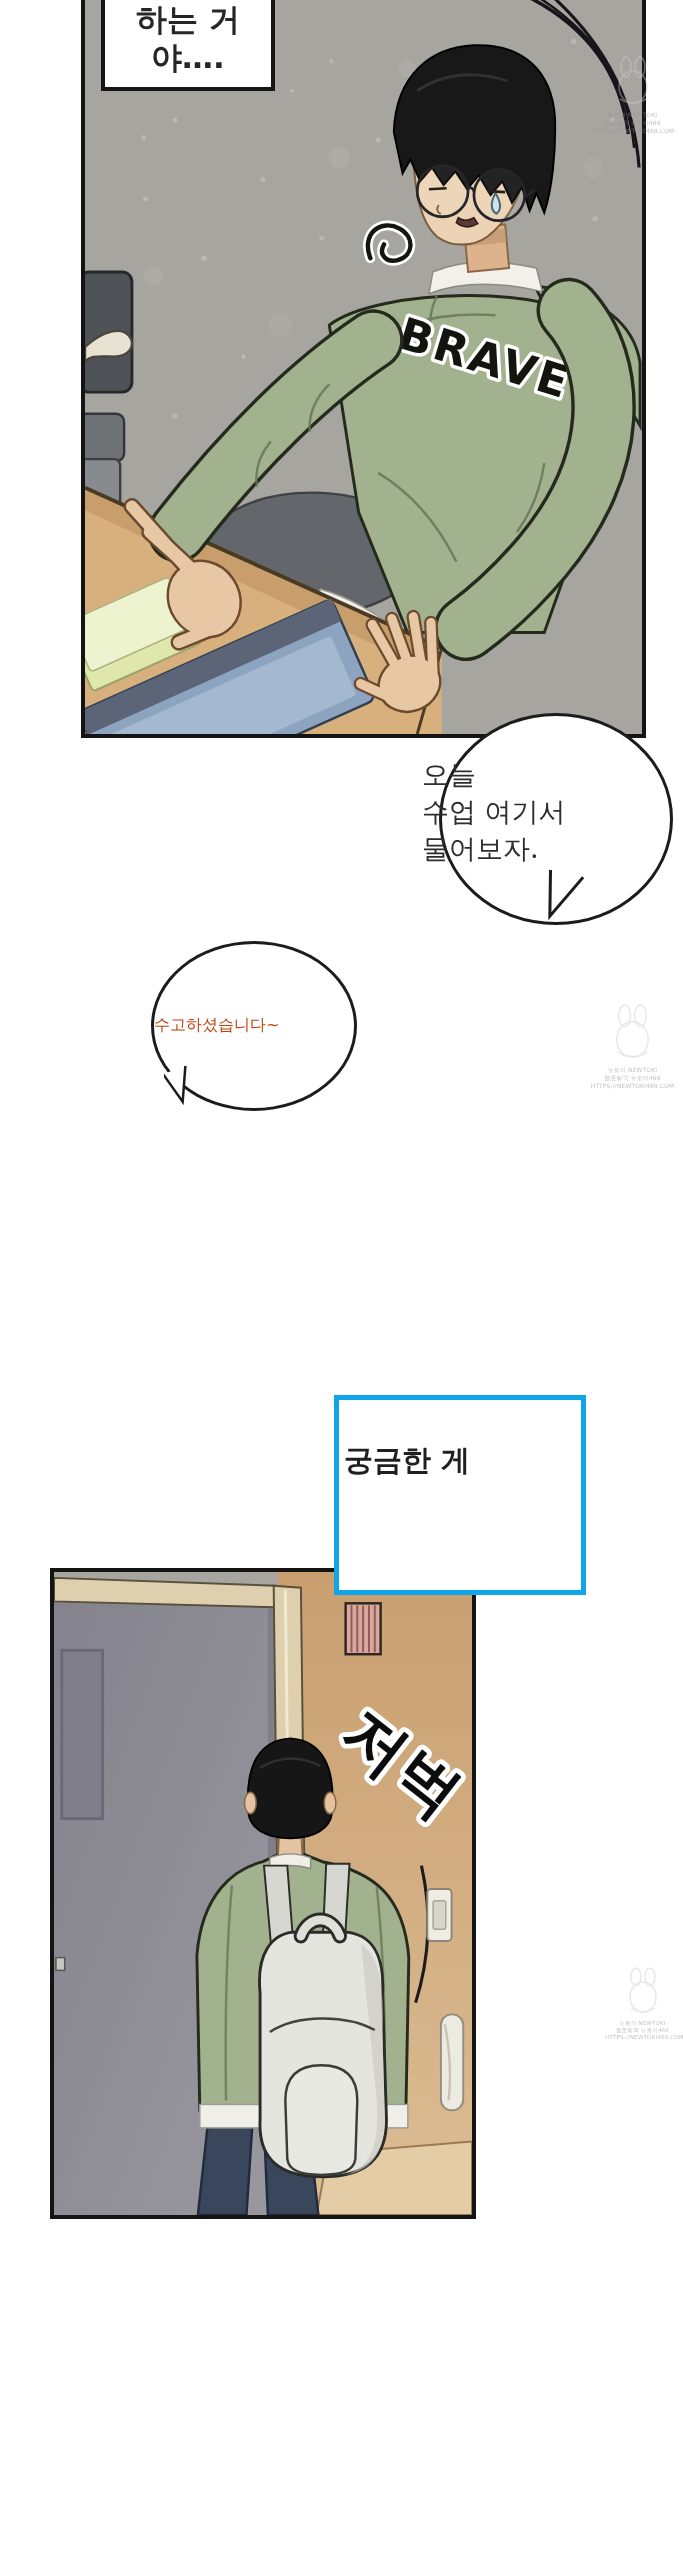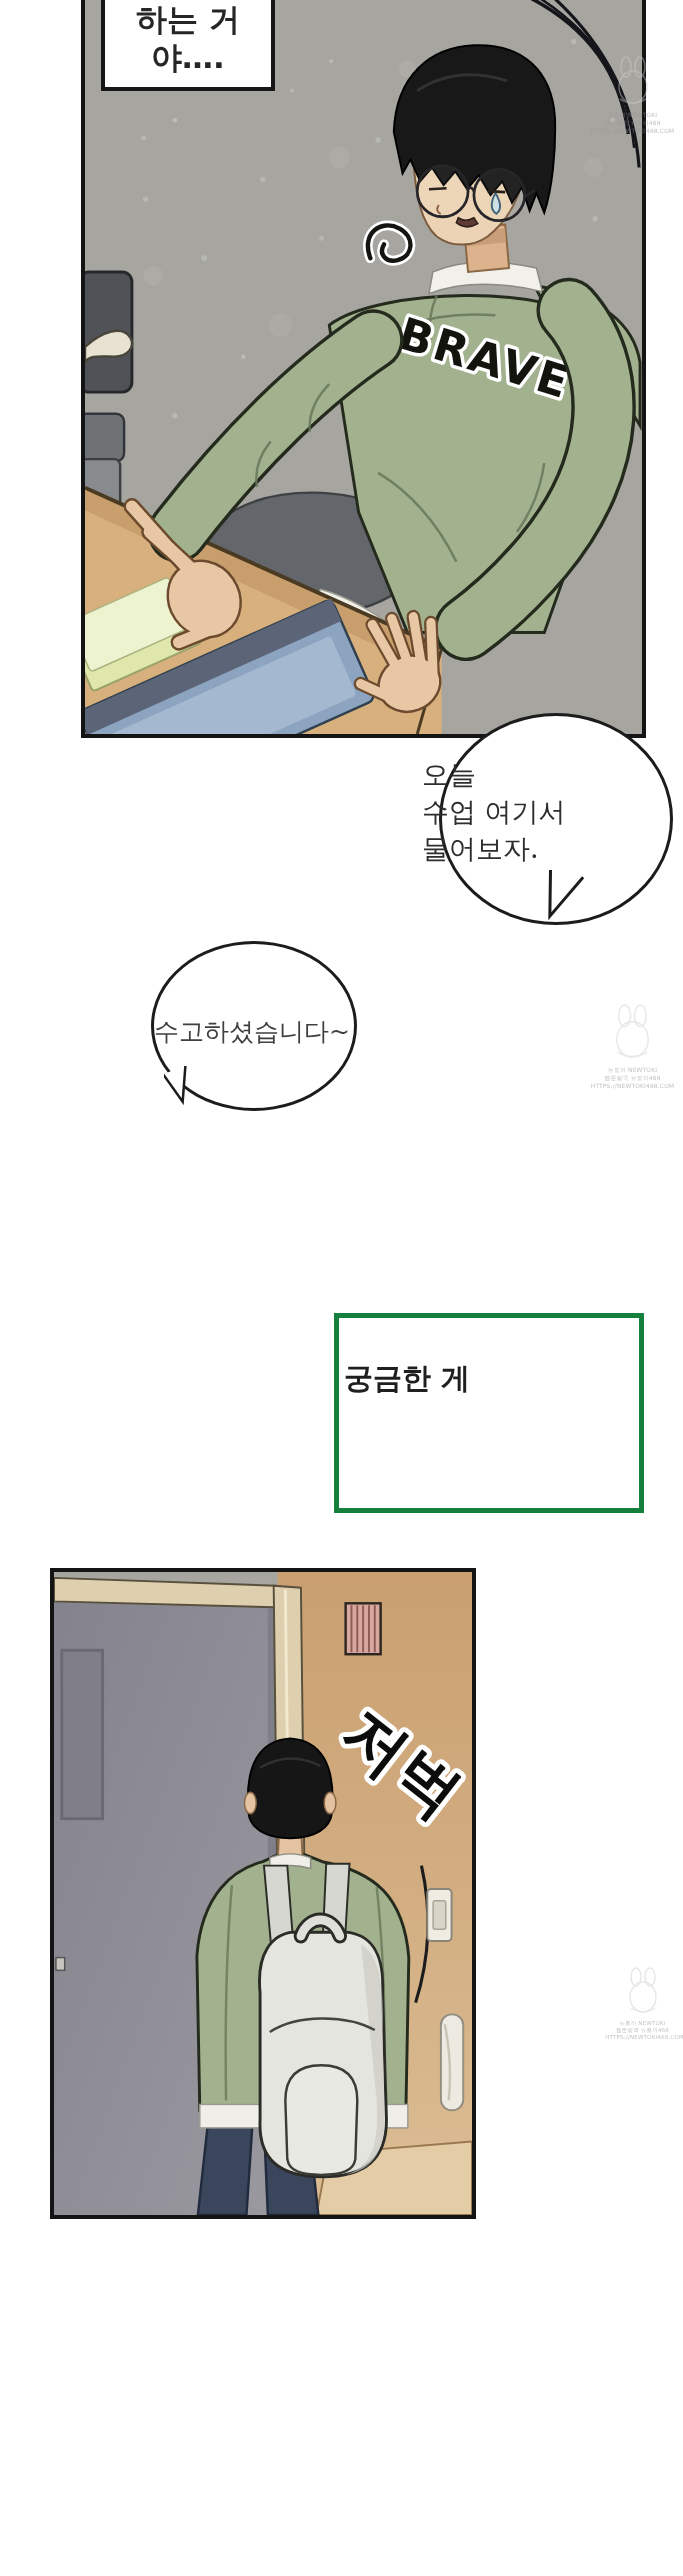--- a/index.html
+++ b/index.html
@@ -12,22 +12,22 @@
   .bubble{position:absolute;background:#ffffff;z-index:5;box-sizing:border-box;}
   .bubble .txt{display:block;text-align:center;color:#2a2a2a;}
   #bubble-cutoff{left:101px;top:-30px;width:174px;height:121px;border:4px solid #161616;}
   #bubble-cutoff .txt{padding-top:26px;font-weight:bold;font-size:31px;line-height:38px;
       font-family:"DejaVu Sans","Liberation Sans",sans-serif;color:#262626;}
   #bubble-class-end{left:439px;top:713px;width:234px;height:212px;border:3.5px solid #1c1c1c;border-radius:50%;}
   #bubble-class-end .lines{padding-top:40px;transform:translateX(-20px);
       font-family:"DejaVu Serif","Liberation Serif",serif;font-size:27px;line-height:37px;color:#2d2d2d;}
   #bubble-thanks{left:151px;top:941px;width:206px;height:170px;border:3px solid #1c1c1c;border-radius:50%;}
   #bubble-thanks .lines{padding-top:71px;font-family:"DejaVu Serif","Liberation Serif",serif;
-      font-size:25px;color:#404040;}
-  #box-monologue{left:334px;top:1313px;width:310px;height:200px;border:5px solid #15803d;}
+      font-size:16px;color:#c2410c;}
+  #box-monologue{left:334px;top:1395px;width:252px;height:200px;border:5px solid #0ea5e9;}
   #box-monologue .lines{padding-top:42px;transform:translateX(5px);font-weight:bold;
       font-family:"DejaVu Sans","Liberation Sans",sans-serif;font-size:29px;line-height:37px;color:#1f1f1f;}
   .lines span{display:block;}
   .tail{position:absolute;z-index:6;}
   .wm{position:absolute;z-index:6;text-align:center;color:rgba(150,150,150,0.6);
       font-size:6.4px;line-height:8px;letter-spacing:0.2px;pointer-events:none;}
   .wm .wm-line{display:block;white-space:nowrap;transform:scale(.92);}
   #wm-3{font-size:6px;line-height:7px;}
 </style>
 </head>

